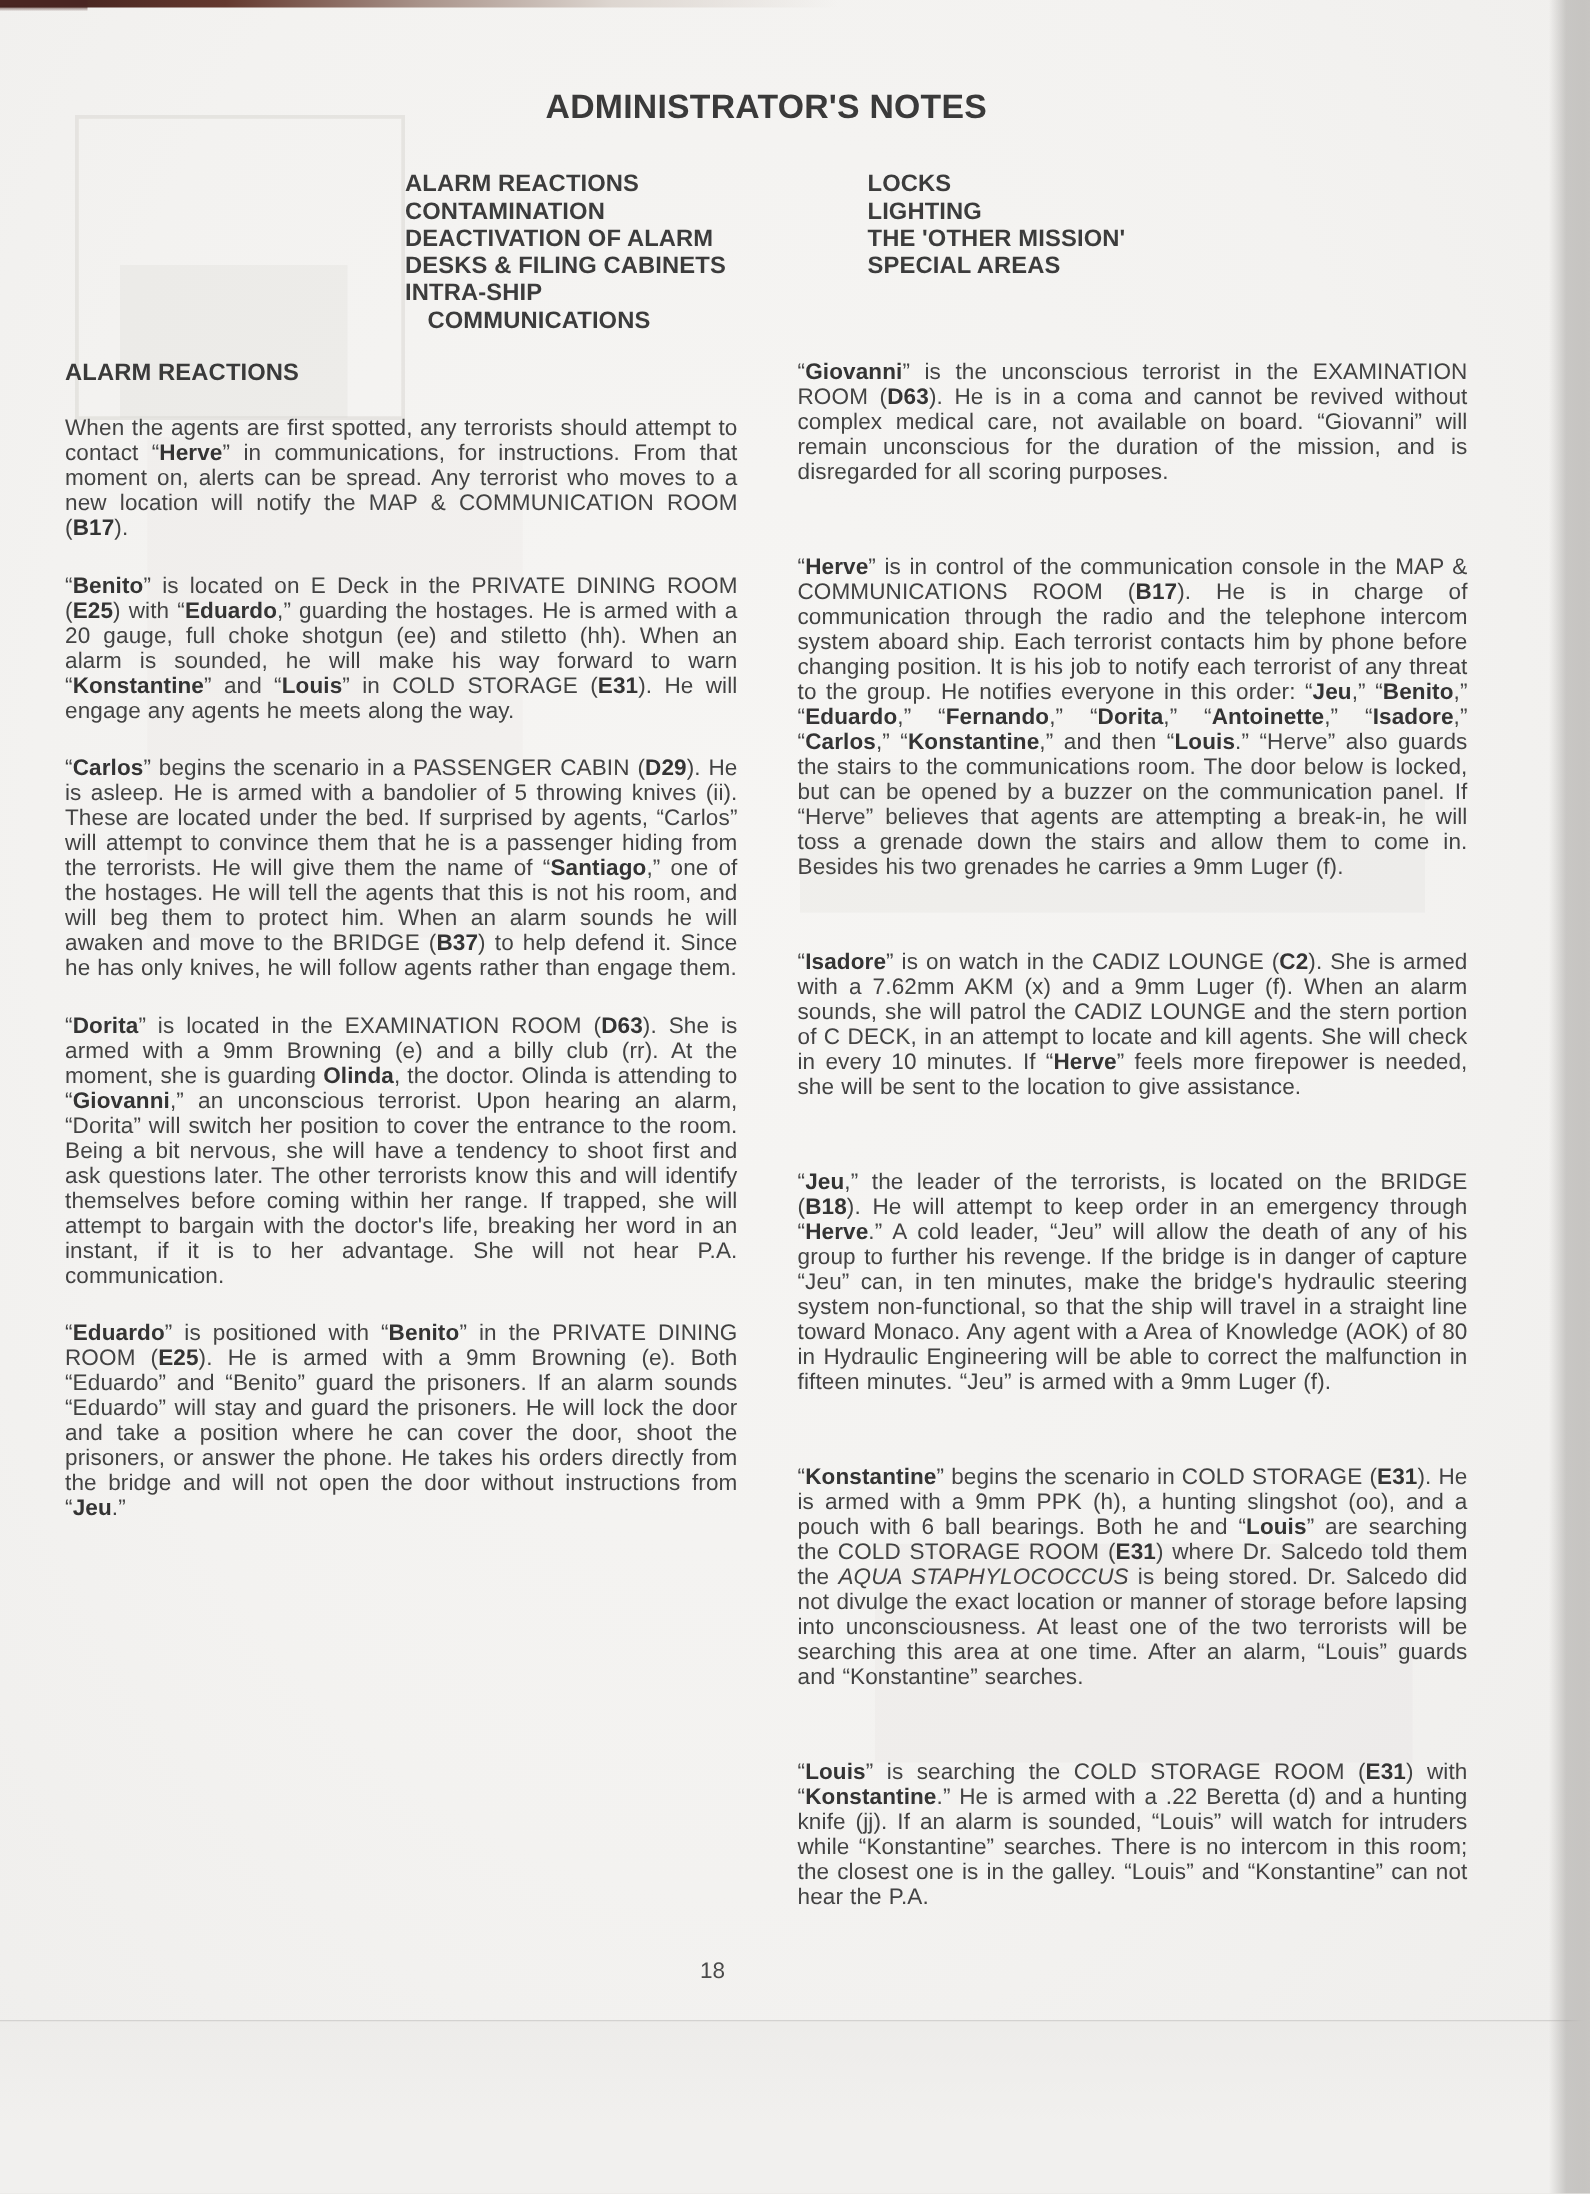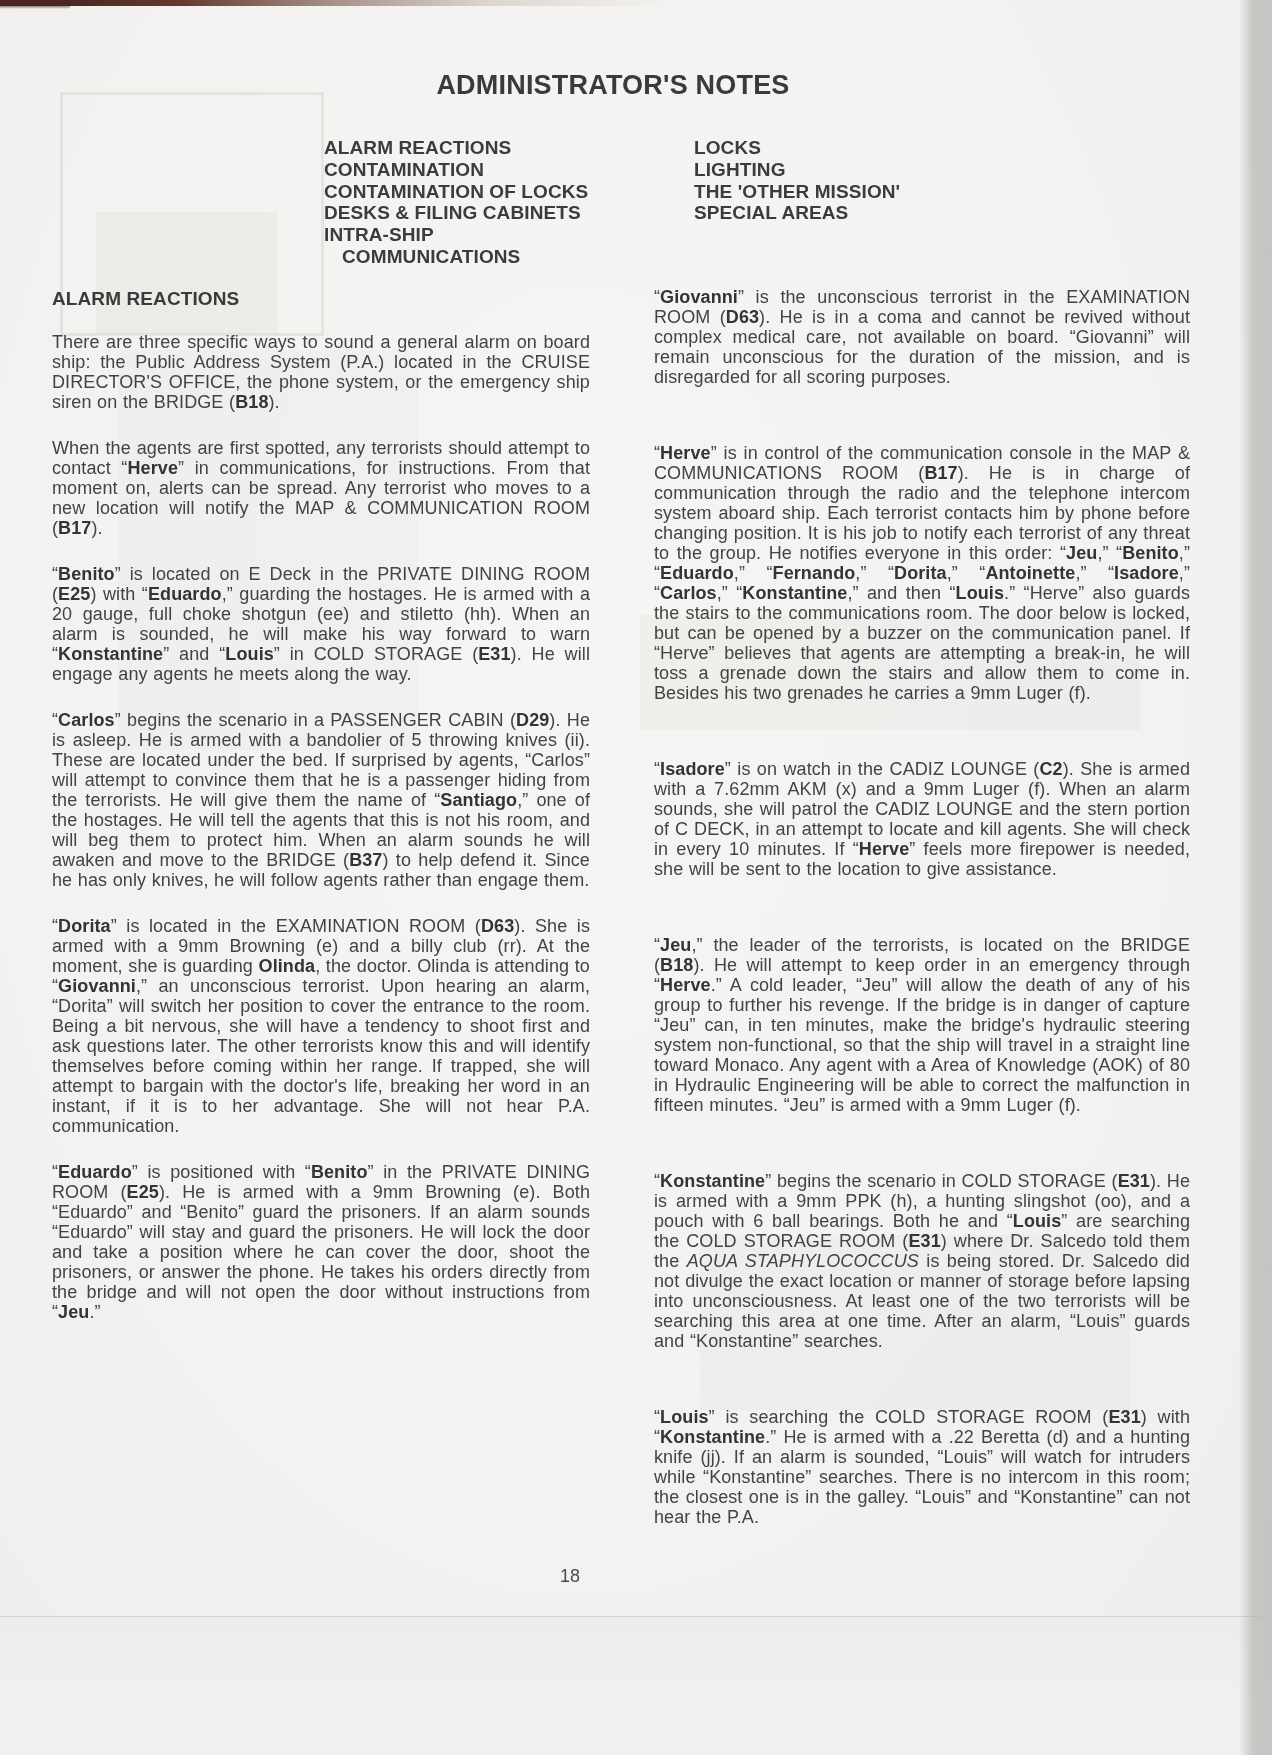--- a/index.html
+++ b/index.html
@@ -29,21 +29,21 @@
   h1 { position:absolute; left:0; top:70px; width:1226px; margin:0; z-index:2;
     text-align:center; font-size:27px; font-weight:bold; color:#3a3a3a; letter-spacing:0.2px; }
   .toc { position:absolute; z-index:2; font-size:19px; font-weight:bold;
     line-height:21.8px; color:#3c3c3c; letter-spacing:0.1px; }
   .toc-left { left:324px; top:137px; }
   .toc-right { left:694px; top:137px; }
   .toc .indent { padding-left:18px; }
 
   .col { position:absolute; z-index:2; }
   .col-left { left:52px; top:288px; width:538px; }
-  .col-right { left:654px; top:287px; width:536px; }
+  .col-right { left:638px; top:287px; width:536px; }
   .col h2 { margin:0 0 22px 0; font-size:19px; font-weight:bold; color:#3a3a3a; letter-spacing:0.1px; }
   .col p { margin:0 0 26px 0; font-size:18px; line-height:20px; text-align:justify;
     letter-spacing:0.1px; word-spacing:0.5px; color:#434343; }
   .col-right p { margin-bottom:56px; }
   .col p b { color:#343434; }
   .page-number { position:absolute; left:560px; top:1566px; width:70px; z-index:2;
     text-align:left; font-size:18px; color:#4a4a4a; }
 </style>
 </head>
 <body>
@@ -55,36 +55,35 @@
   <div class="ghost g3"></div>
   <div class="ghost g4"></div>
   <div class="ghost g5"></div>
   <div class="bottom-area"></div>
 
   <h1>ADMINISTRATOR'S NOTES</h1>
 
   <div class="toc toc-left">
     <div>ALARM REACTIONS</div>
     <div>CONTAMINATION</div>
-    <div>CONTAMINATION OF LOCKS</div>
+    <div>DEACTIVATION OF ALARM</div>
     <div>DESKS &amp; FILING CABINETS</div>
     <div>INTRA-SHIP</div>
     <div class="indent">COMMUNICATIONS</div>
   </div>
 
   <div class="toc toc-right">
     <div>LOCKS</div>
     <div>LIGHTING</div>
     <div>THE 'OTHER MISSION'</div>
     <div>SPECIAL AREAS</div>
   </div>
 
   <div class="col col-left">
     <h2>ALARM REACTIONS</h2>
-    <p>There are three specific ways to sound a general alarm on board ship: the Public Address System (P.A.) located in the CRUISE DIRECTOR'S OFFICE, the phone system, or the emergency ship siren on the BRIDGE (<b>B18</b>).</p>
     <p>When the agents are first spotted, any terrorists should attempt to contact “<b>Herve</b>” in communications, for instructions. From that moment on, alerts can be spread. Any terrorist who moves to a new location will notify the MAP &amp; COMMUNICATION ROOM (<b>B17</b>).</p>
     <p>“<b>Benito</b>” is located on E Deck in the PRIVATE DINING ROOM (<b>E25</b>) with “<b>Eduardo</b>,” guarding the hostages. He is armed with a 20 gauge, full choke shotgun (ee) and stiletto (hh). When an alarm is sounded, he will make his way forward to warn “<b>Konstantine</b>” and “<b>Louis</b>” in COLD STORAGE (<b>E31</b>). He will engage any agents he meets along the way.</p>
     <p>“<b>Carlos</b>” begins the scenario in a PASSENGER CABIN (<b>D29</b>). He is asleep. He is armed with a bandolier of 5 throwing knives (ii). These are located under the bed. If surprised by agents, “Carlos” will attempt to convince them that he is a passenger hiding from the terrorists. He will give them the name of “<b>Santiago</b>,” one of the hostages. He will tell the agents that this is not his room, and will beg them to protect him. When an alarm sounds he will awaken and move to the BRIDGE (<b>B37</b>) to help defend it. Since he has only knives, he will follow agents rather than engage them.</p>
     <p>“<b>Dorita</b>” is located in the EXAMINATION ROOM (<b>D63</b>). She is armed with a 9mm Browning (e) and a billy club (rr). At the moment, she is guarding <b>Olinda</b>, the doctor. Olinda is attending to “<b>Giovanni</b>,” an unconscious terrorist. Upon hearing an alarm, “Dorita” will switch her position to cover the entrance to the room. Being a bit nervous, she will have a tendency to shoot first and ask questions later. The other terrorists know this and will identify themselves before coming within her range. If trapped, she will attempt to bargain with the doctor's life, breaking her word in an instant, if it is to her advantage. She will not hear P.A. communication.</p>
     <p>“<b>Eduardo</b>” is positioned with “<b>Benito</b>” in the PRIVATE DINING ROOM (<b>E25</b>). He is armed with a 9mm Browning (e). Both “Eduardo” and “Benito” guard the prisoners. If an alarm sounds “Eduardo” will stay and guard the prisoners. He will lock the door and take a position where he can cover the door, shoot the prisoners, or answer the phone. He takes his orders directly from the bridge and will not open the door without instructions from “<b>Jeu</b>.”</p>
   </div>
 
   <div class="col col-right">
     <p>“<b>Giovanni</b>” is the unconscious terrorist in the EXAMINATION ROOM (<b>D63</b>). He is in a coma and cannot be revived without complex medical care, not available on board. “Giovanni” will remain unconscious for the duration of the mission, and is disregarded for all scoring purposes.</p>
     <p>“<b>Herve</b>” is in control of the communication console in the MAP &amp; COMMUNICATIONS ROOM (<b>B17</b>). He is in charge of communication through the radio and the telephone intercom system aboard ship. Each terrorist contacts him by phone before changing position. It is his job to notify each terrorist of any threat to the group. He notifies everyone in this order: “<b>Jeu</b>,” “<b>Benito</b>,” “<b>Eduardo</b>,” “<b>Fernando</b>,” “<b>Dorita</b>,” “<b>Antoinette</b>,” “<b>Isadore</b>,” “<b>Carlos</b>,” “<b>Konstantine</b>,” and then “<b>Louis</b>.” “Herve” also guards the stairs to the communications room. The door below is locked, but can be opened by a buzzer on the communication panel. If “Herve” believes that agents are attempting a break-in, he will toss a grenade down the stairs and allow them to come in. Besides his two grenades he carries a 9mm Luger (f).</p>

